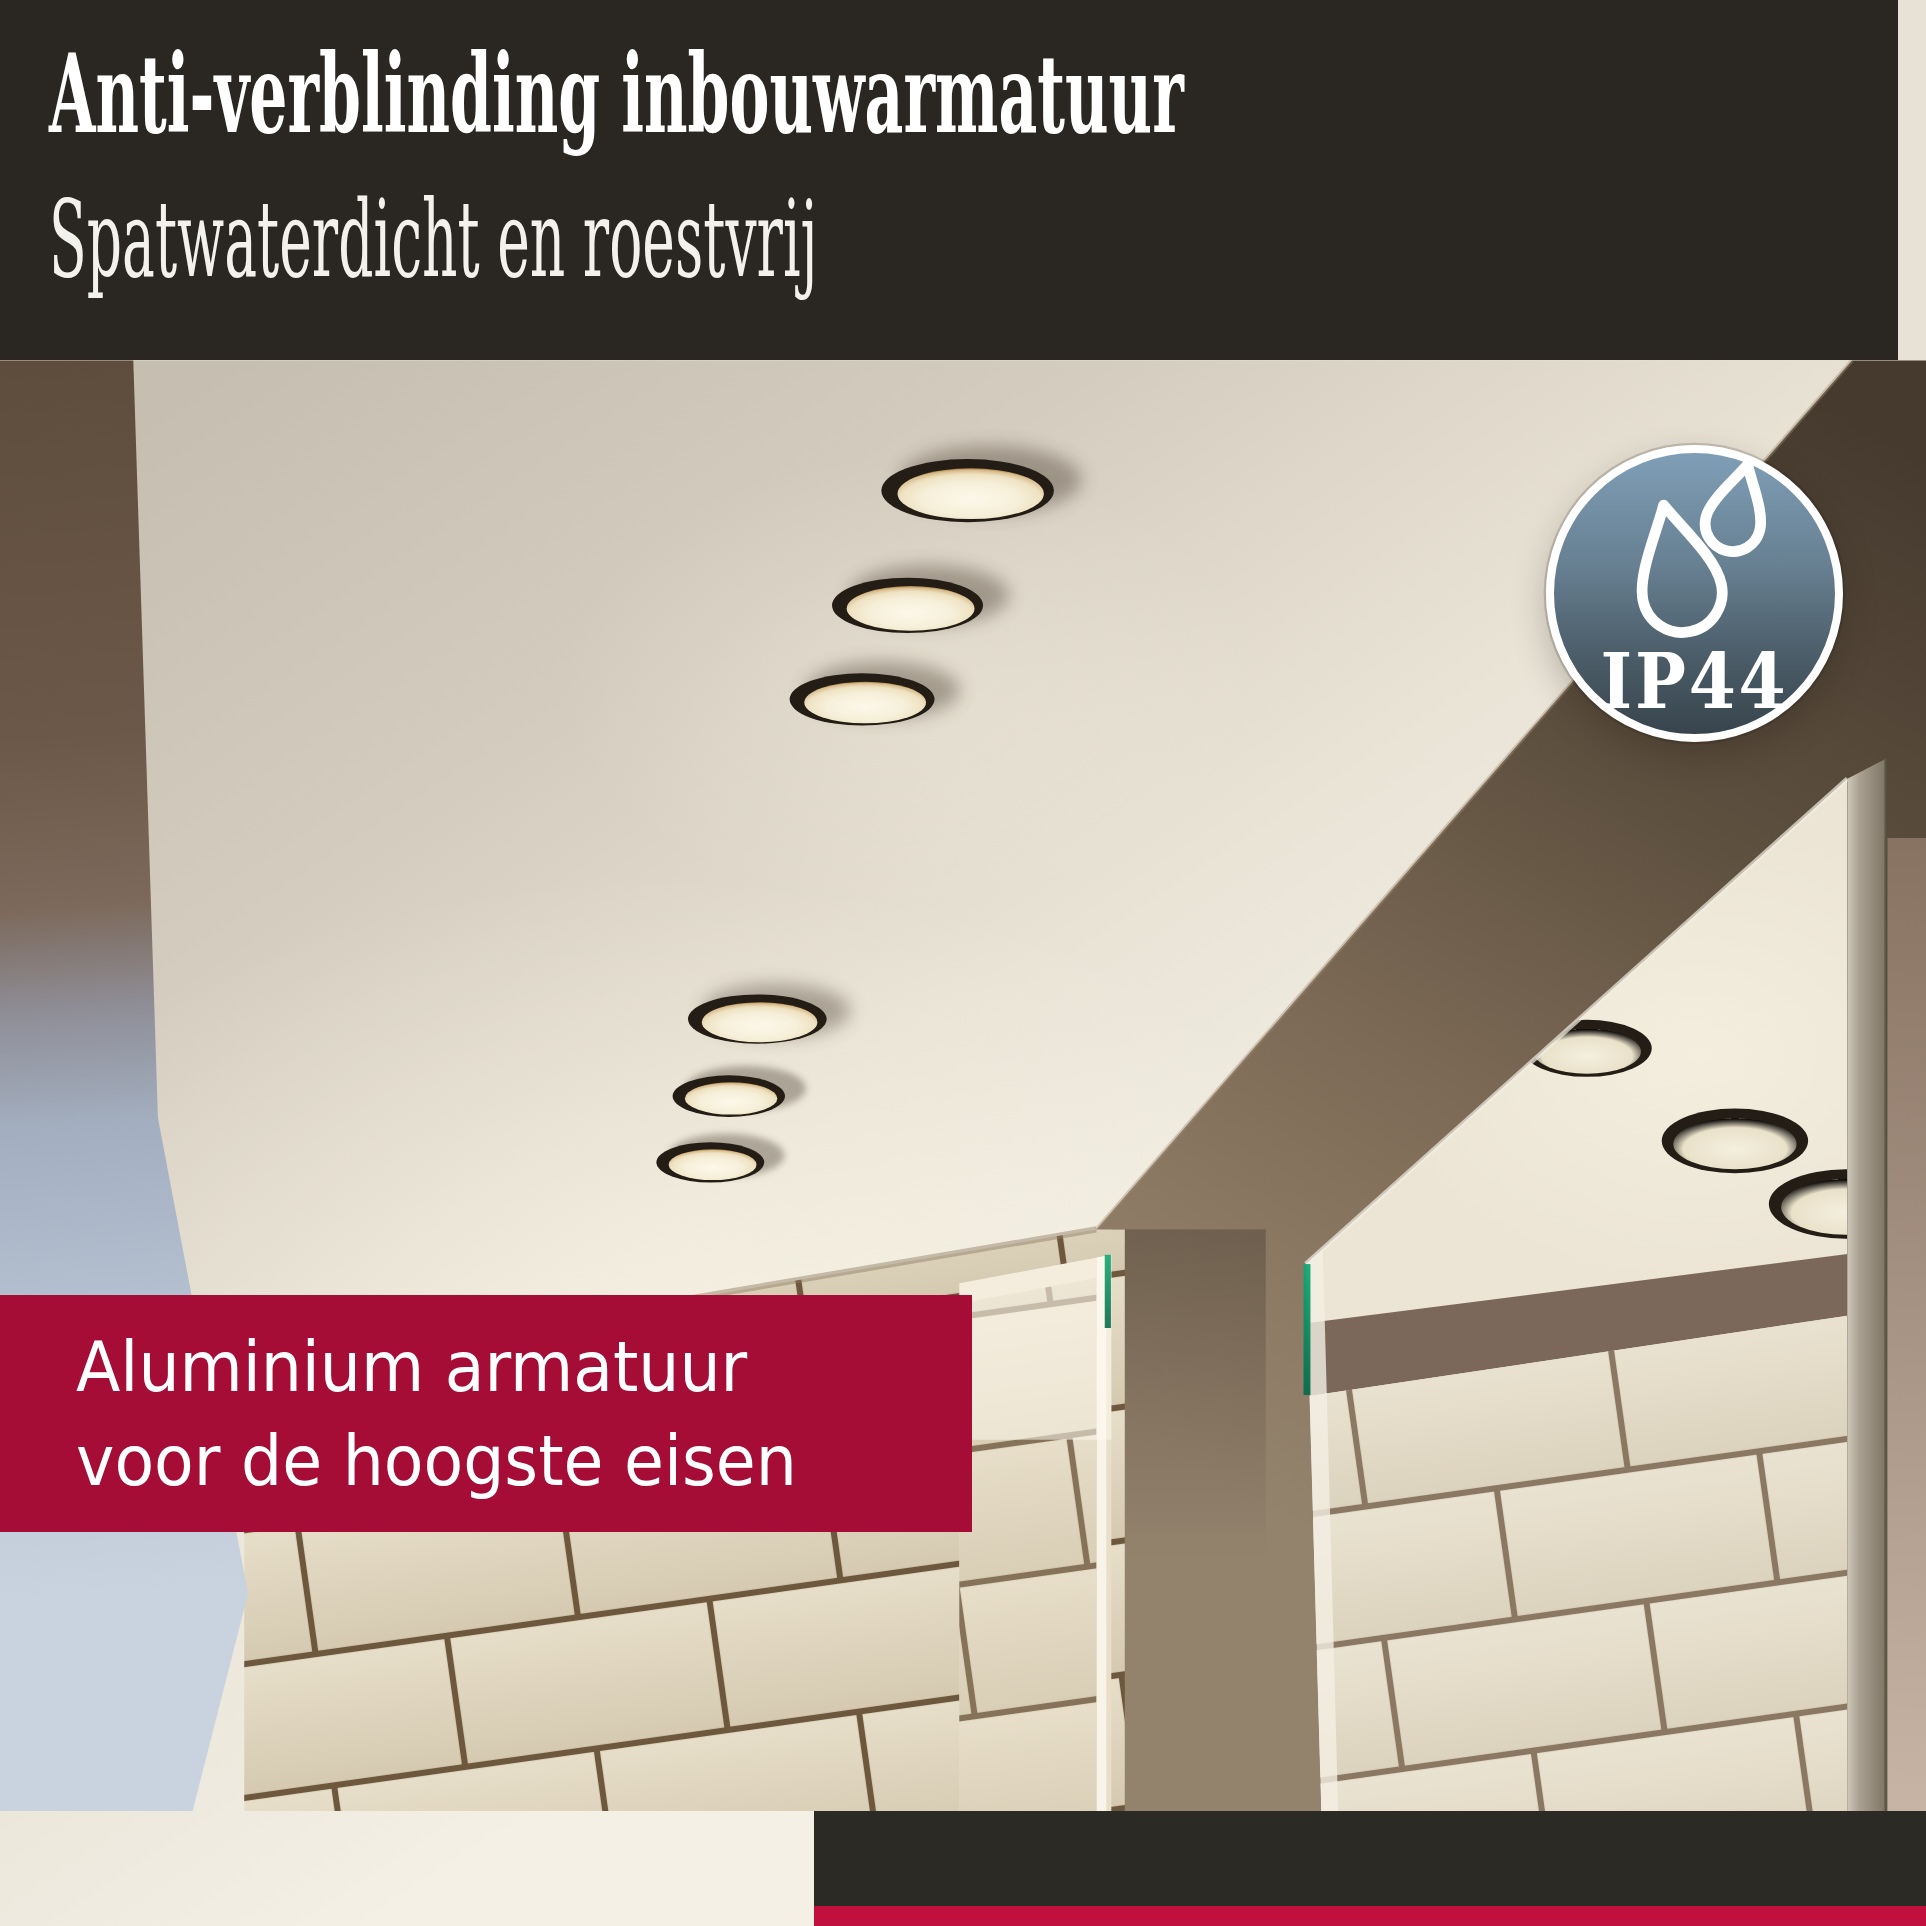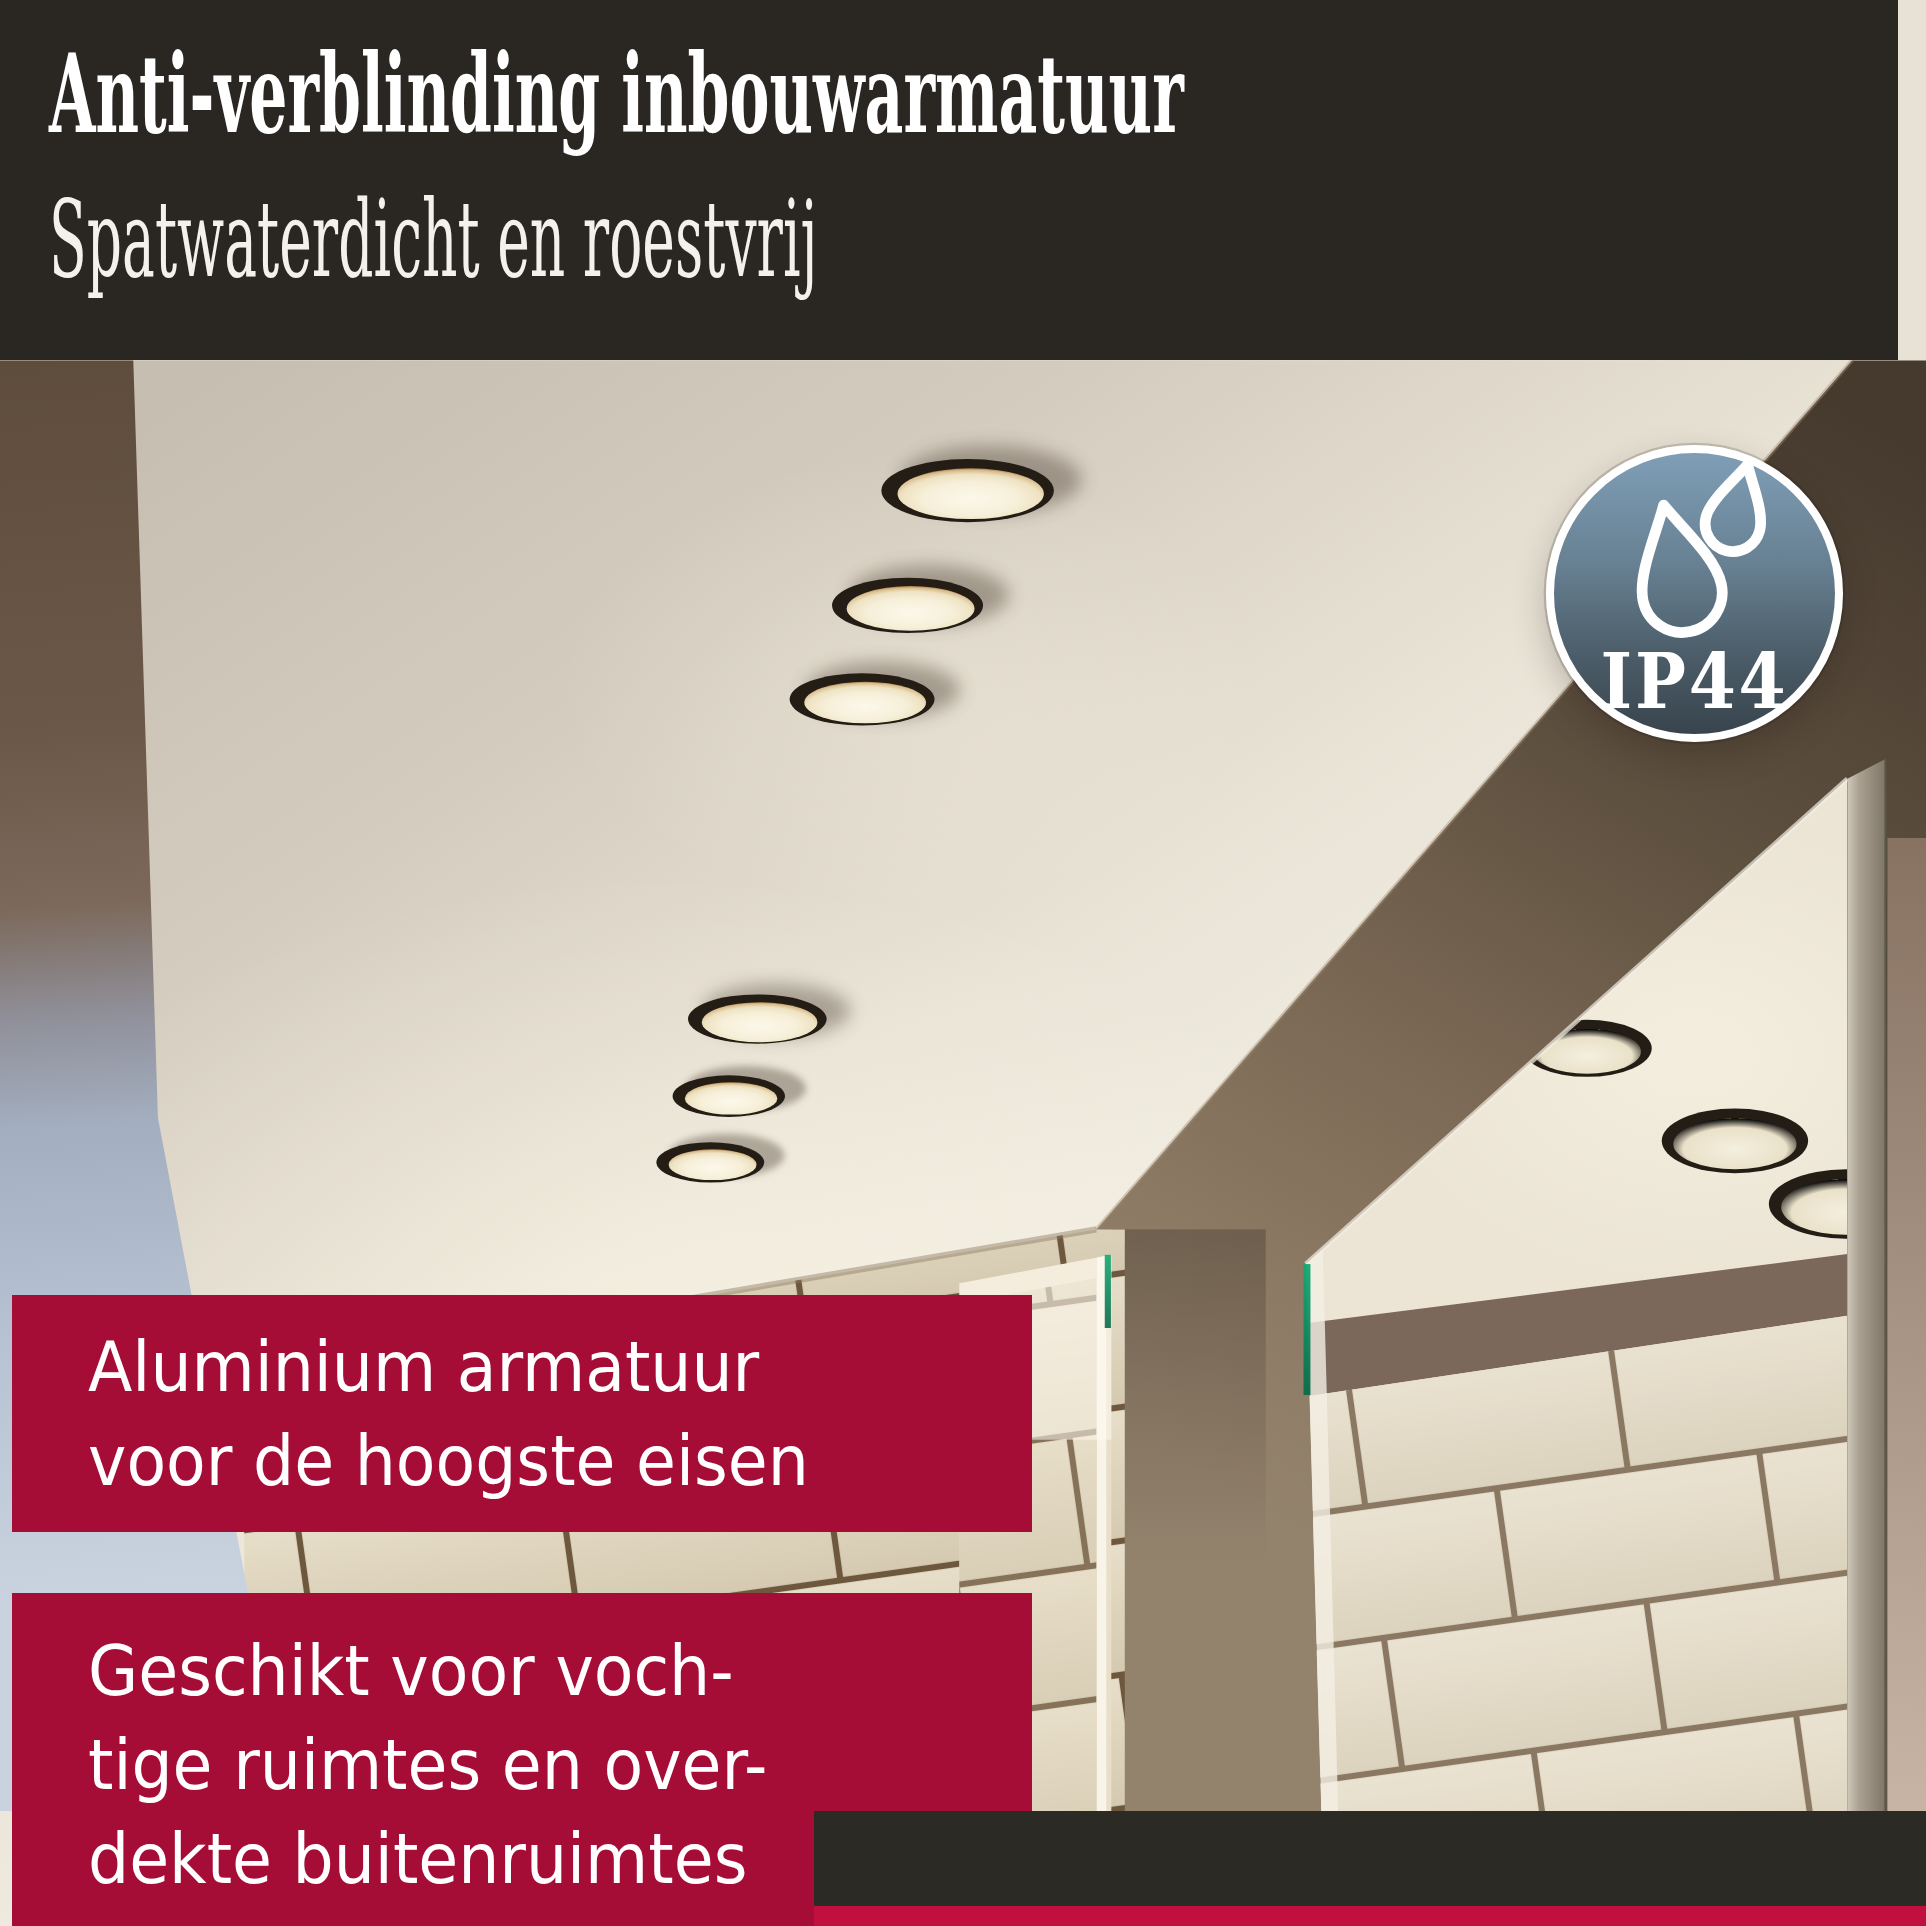--- a/index.html
+++ b/index.html
@@ -21,21 +21,21 @@
   .badge{position:absolute;left:1546px;top:445px;width:297px;height:297px;border-radius:50%;
          background:linear-gradient(180deg,#7f9eb6 0%,#678092 40%,#4d5f6b 70%,#38444d 100%);
          border:8.5px solid #fff;box-sizing:border-box;
          box-shadow:0 0 0 2.3px rgba(40,30,20,.18), 0 14px 34px rgba(30,24,18,.25);}
   .badge svg{position:absolute;left:0;top:0;}
   .badge .label{position:absolute;left:0;top:190px;width:100%;text-align:center;color:#fff;
                 font-family:"DejaVu Serif",serif;font-weight:700;font-size:77px;line-height:1;
                 letter-spacing:3.1px;transform:scaleX(.88);transform-origin:50% 0;}
 
   
-  .feature{position:absolute;left:12px;width:972px;background:#a50c36;color:#fff;padding-left:48px;}
+  .feature{position:absolute;left:0;width:972px;background:#a50c36;color:#fff;}
   .feature .txt{position:absolute;left:76px;top:0;transform:scaleX(.94);transform-origin:0 0;}
   .feature p{margin:0;font-size:69px;line-height:94px;font-weight:400;white-space:nowrap;}
   .box1{top:1295px;height:237px;}
   .box1 .txt{padding-top:25px;}
   .box2{top:1593px;height:333px;}
   .box2 .txt{padding-top:31px;}
 
   
   .footer-bar{position:absolute;left:814px;top:1811px;width:1113px;height:95px;background:#2b2a24;}
   .footer-accent{position:absolute;left:814px;top:1906px;width:1113px;height:21px;background:#c10f3e;}
@@ -233,25 +233,18 @@
     </svg>
     <div class="label">IP44</div>
   </div>
 
   <div class="feature box1">
     <div class="txt">
       <p>Aluminium armatuur</p>
       <p>voor de hoogste eisen</p>
     </div>
   </div>
-  <div class="feature box2">
-    <div class="txt">
-      <p>Geschikt voor voch-</p>
-      <p>tige ruimtes en over-</p>
-      <p>dekte buitenruimtes</p>
-    </div>
-  </div>
 
   <div class="footer-bar"></div>
   <div class="footer-accent"></div>
 
 </div>
 
 
 </body></html>

